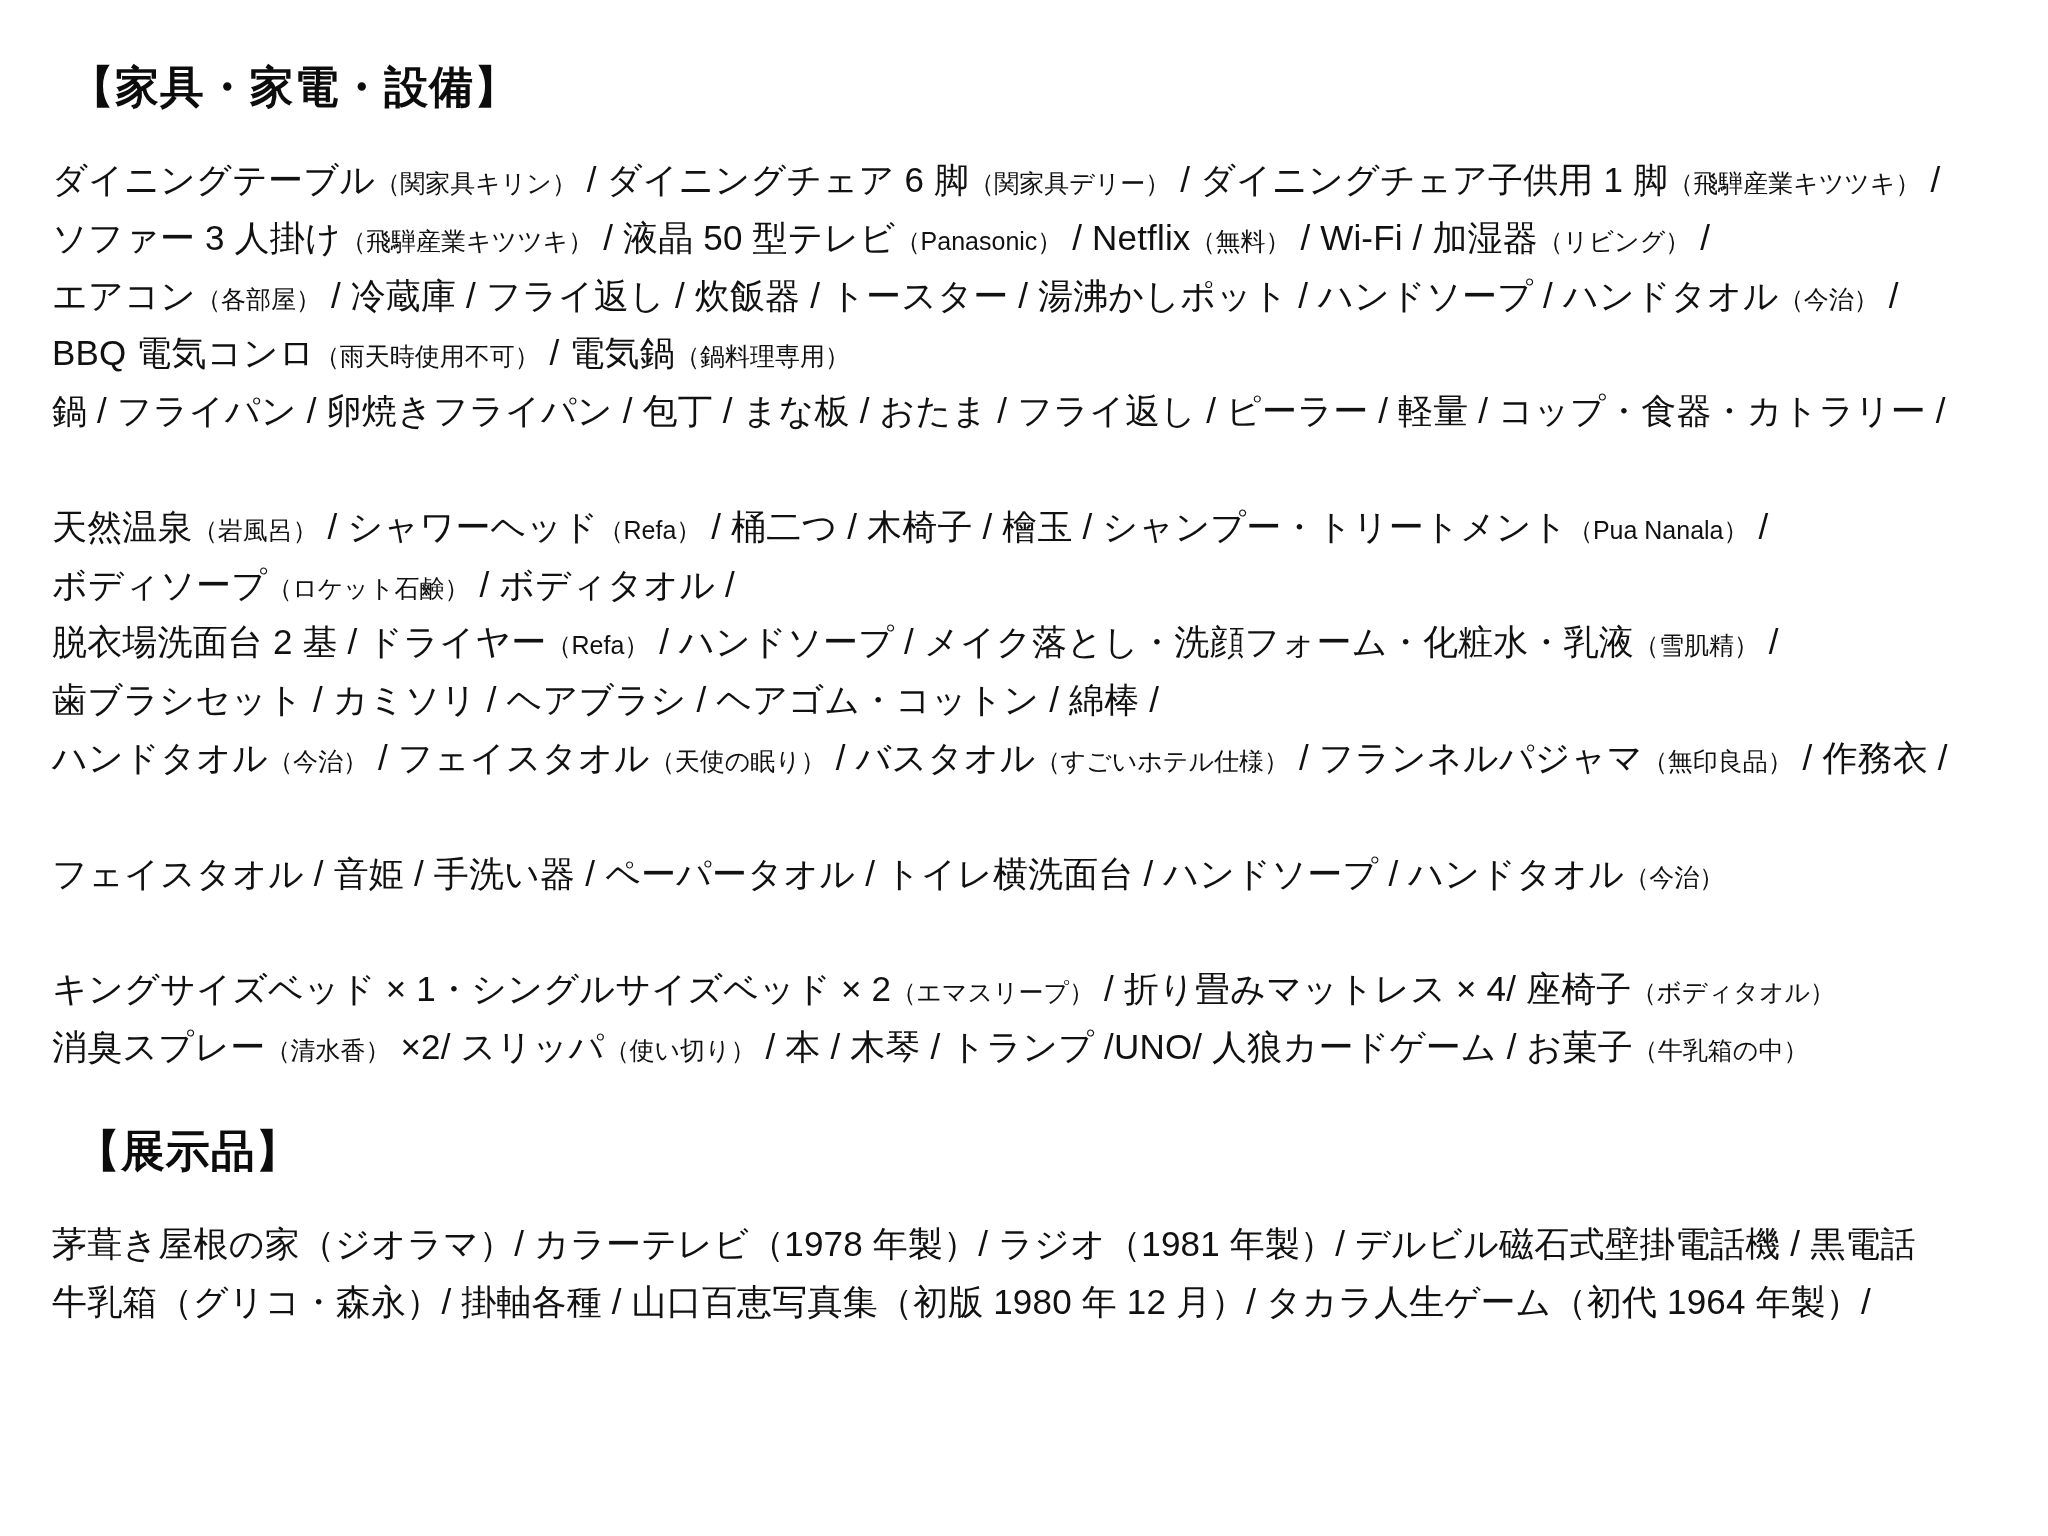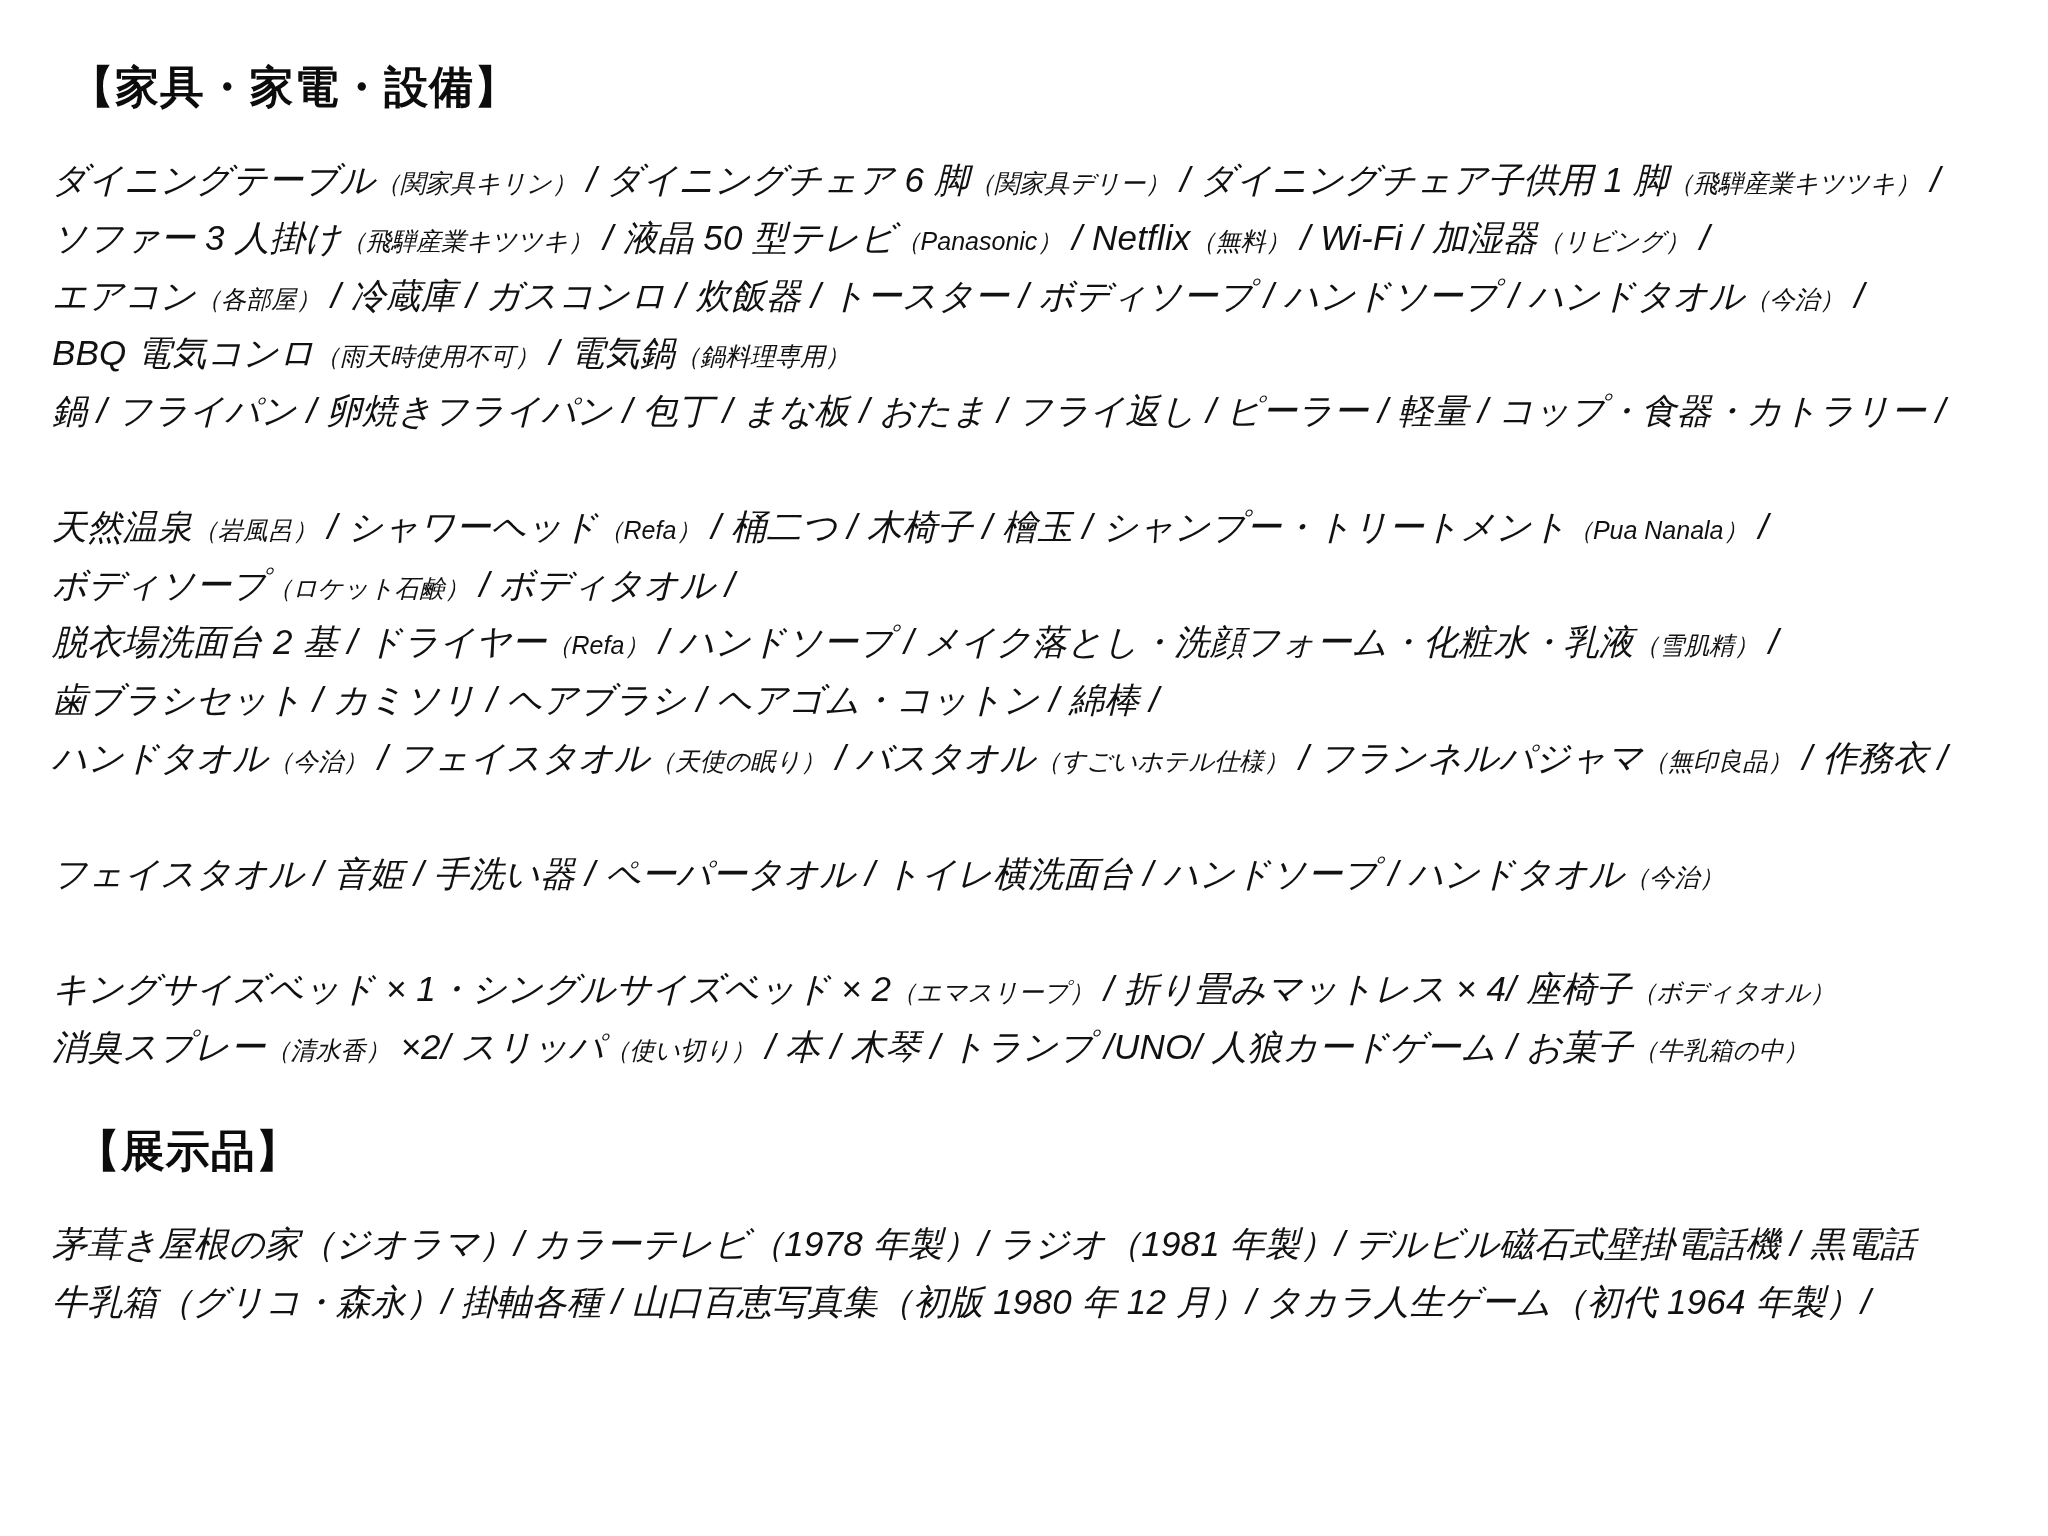--- a/index.html
+++ b/index.html
@@ -25,21 +25,20 @@
     font-size: 44px;
     font-weight: 700;
     letter-spacing: 0.02em;
     margin: 0 0 0 18px;
     color: #0c0c0c;
     line-height: 1.3;
   }
   .heading-gap-top { margin-top: 46px; margin-left: 24px; }
   .block {
     margin-top: 36px;
-    font-style: italic;
   }
   .line {
     font-size: 35px;
     line-height: 1.65;
     letter-spacing: 0.005em;
     color: #111111;
     white-space: nowrap;
   }
   .sm {
     font-size: 25px;
@@ -50,21 +49,21 @@
 </head>
 <body>
 
 <div class="page">
 
   <h1 class="section-heading">【家具・家電・設備】</h1>
 
   <div class="block">
     <div class="line"><span>ダイニングテーブル</span><span class="sm">（関家具キリン）</span><span> / ダイニングチェア 6 脚</span><span class="sm">（関家具デリー）</span><span> / ダイニングチェア子供用 1 脚</span><span class="sm">（飛騨産業キツツキ）</span><span> /</span></div>
     <div class="line"><span>ソファー 3 人掛け</span><span class="sm">（飛騨産業キツツキ）</span><span> / 液晶 50 型テレビ</span><span class="sm">（Panasonic）</span><span> / Netflix</span><span class="sm">（無料）</span><span> / Wi-Fi / 加湿器</span><span class="sm">（リビング）</span><span> /</span></div>
-    <div class="line"><span>エアコン</span><span class="sm">（各部屋）</span><span> / 冷蔵庫 / ガスコンロ / 炊飯器 / トースター / ボディソープ / ハンドソープ / ハンドタオル</span><span class="sm">（今治）</span><span> /</span></div>
+    <div class="line"><span>エアコン</span><span class="sm">（各部屋）</span><span> / 冷蔵庫 / フライ返し / 炊飯器 / トースター / 湯沸かしポット / ハンドソープ / ハンドタオル</span><span class="sm">（今治）</span><span> /</span></div>
     <div class="line"><span>BBQ 電気コンロ</span><span class="sm">（雨天時使用不可）</span><span> / 電気鍋</span><span class="sm">（鍋料理専用）</span></div>
     <div class="line"><span>鍋 / フライパン / 卵焼きフライパン / 包丁 / まな板 / おたま / フライ返し / ピーラー / 軽量 / コップ・食器・カトラリー /</span></div>
   </div>
 
   <div class="spacer-lg"></div>
 
   <div class="block" style="margin-top:0">
     <div class="line"><span>天然温泉</span><span class="sm">（岩風呂）</span><span> / シャワーヘッド</span><span class="sm">（Refa）</span><span> / 桶二つ / 木椅子 / 檜玉 / シャンプー・トリートメント</span><span class="sm">（Pua Nanala）</span><span> /</span></div>
     <div class="line"><span>ボディソープ</span><span class="sm">（ロケット石鹸）</span><span> / ボディタオル /</span></div>
     <div class="line"><span>脱衣場洗面台 2 基 / ドライヤー</span><span class="sm">（Refa）</span><span> / ハンドソープ / メイク落とし・洗顔フォーム・化粧水・乳液</span><span class="sm">（雪肌精）</span><span> /</span></div>

